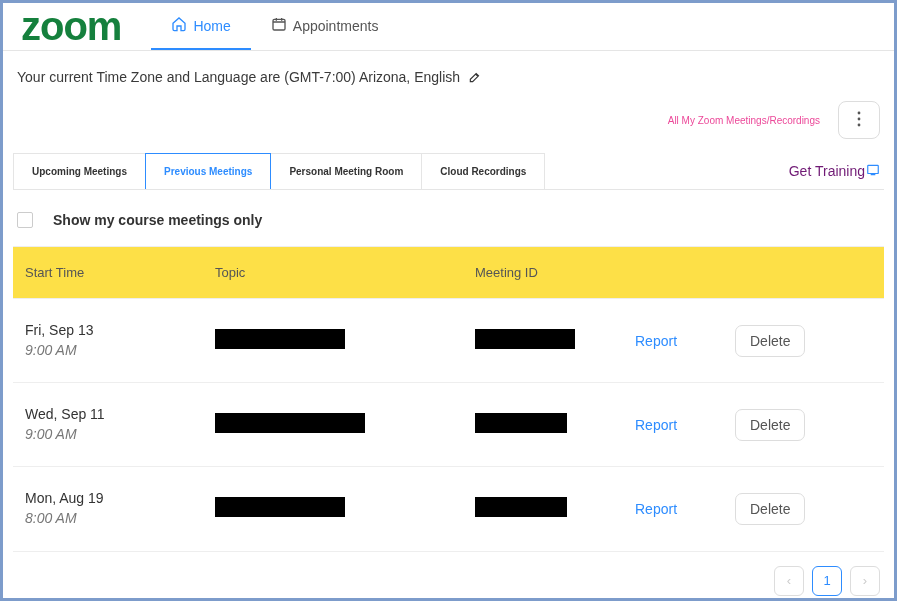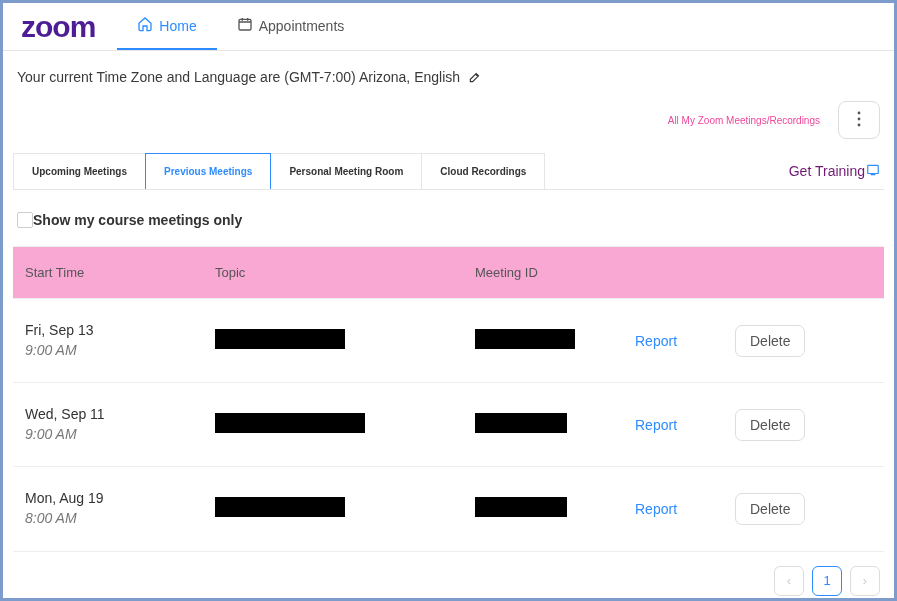--- a/index.html
+++ b/index.html
@@ -15,25 +15,25 @@
     
     
     .topnav {
       display: flex;
       align-items: center;
       height: 48px;
       border-bottom: 1px solid #e5e5e5;
       padding-left: 18px;
     }
     .logo {
-      font-size: 30px;
+      font-size: 40px;
       font-weight: 700;
-      color: #4c1d95;
+      color: #15803d;
       letter-spacing: -1px;
-      margin-right: 22px;
+      margin-right: 30px;
       font-family: Arial, sans-serif;
       text-transform: lowercase;
     }
     .nav-tabs { display: flex; height: 100%; }
     .nav-tab {
       display: flex;
       align-items: center;
       padding: 0 20px;
       height: 100%;
       font-size: 14px;
@@ -125,36 +125,36 @@
       gap: 1px;
       padding-right: 4px;
       cursor: pointer;
     }
 
     
     .filter-row {
       padding: 22px 4px 18px 4px;
       display: flex;
       align-items: center;
-      gap: 0;
+      gap: 20px;
     }
     .checkbox {
       width: 16px; height: 16px;
       border: 1px solid #ccc;
       border-radius: 2px;
       display: inline-block;
     }
     .filter-label { font-size: 14px; font-weight: 600; color: #333; }
 
     
     .table-header {
       display: grid;
       grid-template-columns: 190px 260px 160px 100px 100px;
       padding: 18px 12px;
-      background: #f9a8d4;
+      background: #fde047;
       font-size: 13px;
       color: #555;
       border-top: 1px solid #eee;
       border-bottom: 1px solid #eee;
     }
     .table-row {
       display: grid;
       grid-template-columns: 190px 260px 160px 100px 100px;
       padding: 22px 12px;
       border-bottom: 1px solid #eee;

